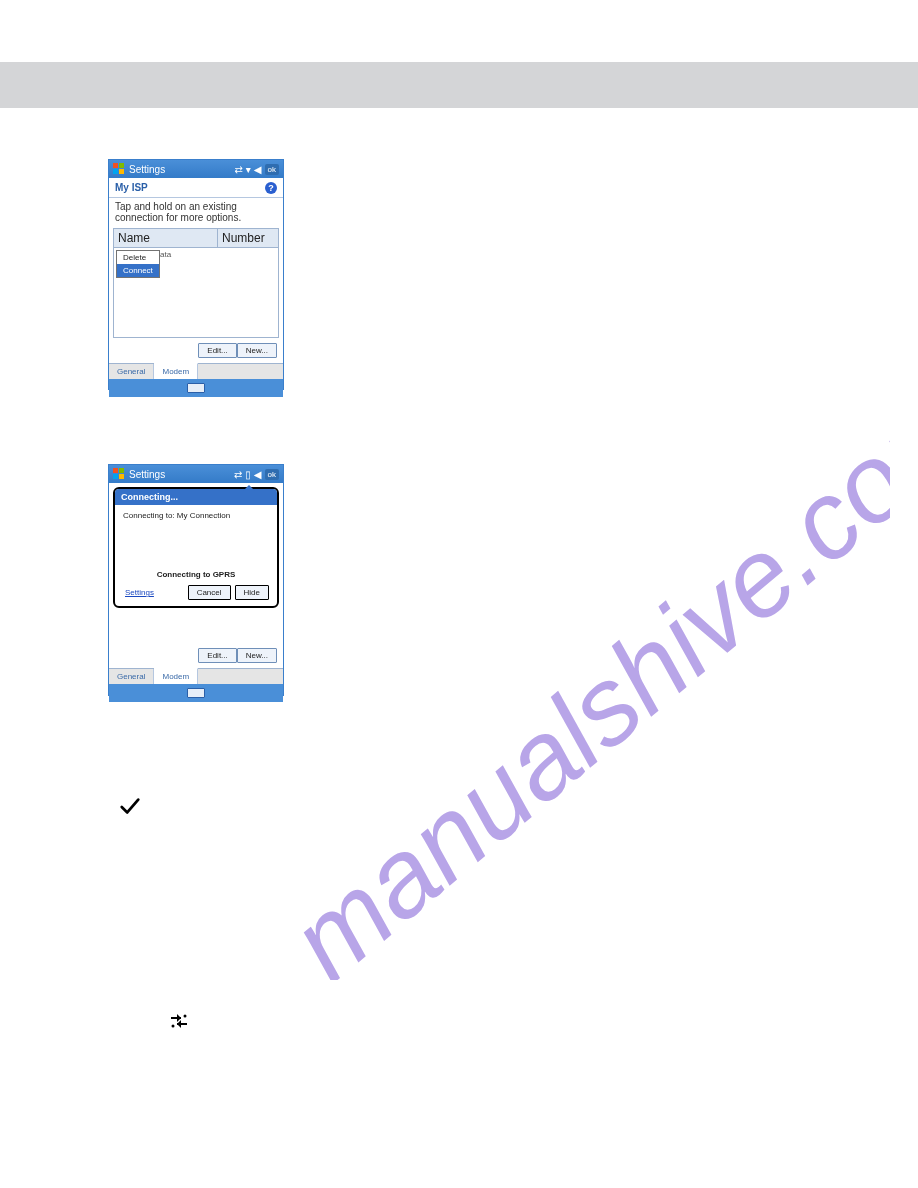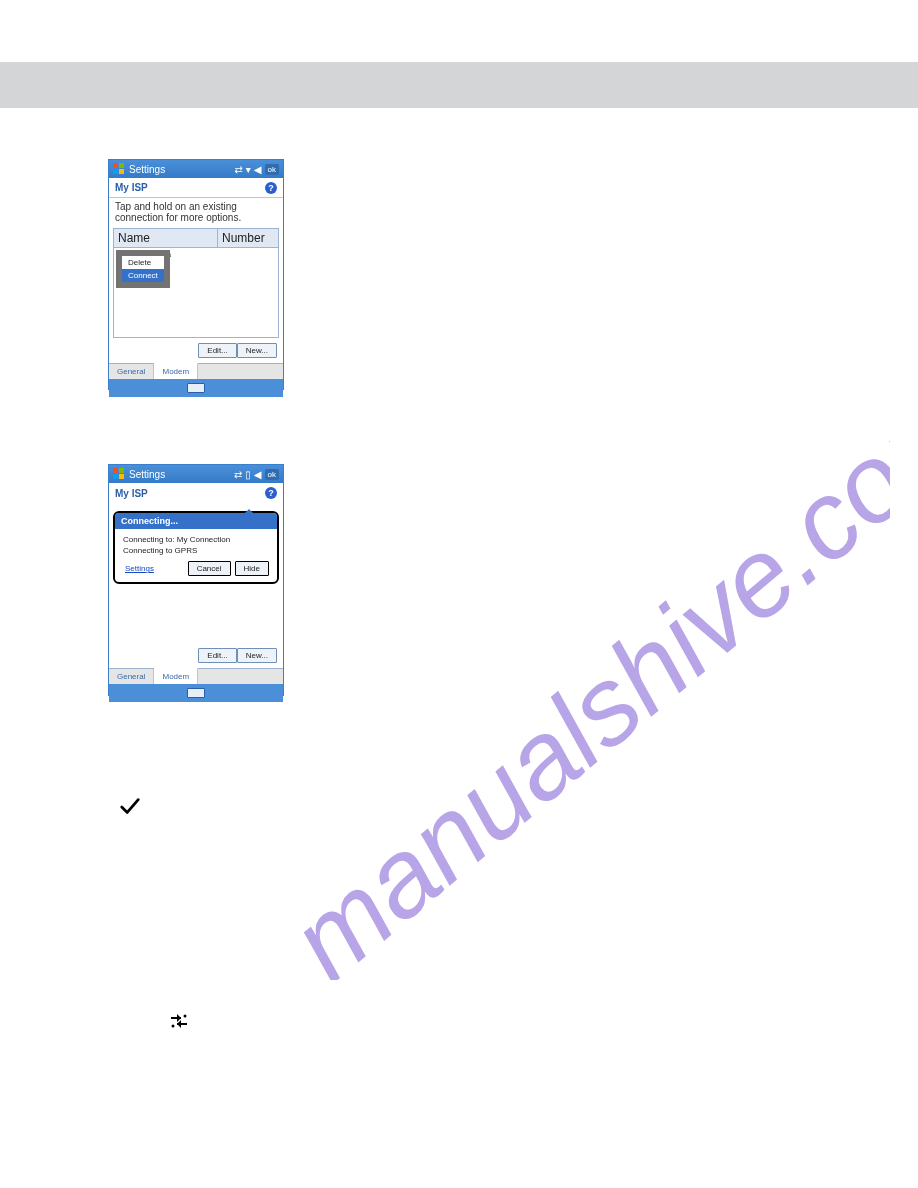--- a/index.html
+++ b/index.html
@@ -46,50 +46,50 @@
     display:flex; align-items:center; padding:0 6px;
     color:#2a5fa8; font-weight:bold; font-size:10px;
   }
   .pda-title .help { margin-left:auto; width:12px; height:12px; border-radius:50%; background:#2a5fd0; color:#fff; font-size:9px; text-align:center; line-height:12px;}
   .pda-instr { padding:3px 6px 3px 6px; font-size:10px; color:#333; }
   .tbl-head { display:flex; background:#dfe8f3; border:1px solid #9fb4d0; margin:2px 4px 0 4px; font-size:12px;}
   .tbl-head div { padding:2px 4px; }
   .tbl-head .n { flex:1; border-right:1px solid #9fb4d0;}
   .tbl-head .nu { width:60px;}
   .tbl-body { border:1px solid #9fb4d0; border-top:none; margin:0 4px; height:90px; background:#fff; position:relative;}
-  .ctx-menu { position:absolute; top:2px; left:2px; border:6px solid #737373; background:#fff; font-size:8px; width:54px;}
+  .ctx-menu { position:absolute; top:2px; left:2px; border:1px solid #737373; background:#fff; font-size:8px; width:44px;}
   .ctx-menu div { padding:2px 6px;}
   .ctx-menu .sel { background:#3571c8; color:#fff;}
   .row-text { position:absolute; top:2px; left:6px; font-size:8px; color:#555;}
   .btn-row { display:flex; justify-content:flex-end; padding:5px 6px;}
   .btn { border:1px solid #6f8fb8; background:#eef3fa; font-size:8px; padding:2px 8px; border-radius:1px;}
   .tabs { display:flex; background:#e5e5e5; border-top:1px solid #9fb4d0; font-size:8px; height:16px;}
   .tabs div { padding:3px 8px; border-right:1px solid #b5c7e0; color:#3a6aa8;}
   .tabs .act { background:#fff; border-top:1px solid #fff; margin-top:-1px;}
   .pda-bottom { height:18px; background:#4a8fd8; display:flex; align-items:center; justify-content:center;}
   .kbd { width:18px; height:10px; background:#e6eef8; border:1px solid #2a5fa8; border-radius:1px;}
   
   
   .popup {
-    position:absolute; top:28px; left:4px; right:4px;
+    position:absolute; top:4px; left:4px; right:4px;
     border:2px solid #000; background:#fff; border-radius:6px;
     padding:4px 4px; font-size:8px;
   }
   .popup-head {
     background:#3571c8; color:#fff; font-weight:bold;
     font-size:9px; margin:-4px -4px 4px -4px; padding:3px 6px;
     border-radius:4px 4px 0 0; position:relative;
   }
   .popup-head::after {
     content:"";
     position:absolute; right:22px; top:-10px;
     width:0; height:0; border:6px solid transparent; border-bottom-color:#3571c8;
   }
   .popup-body { padding:2px 4px;}
-  .popup-b { font-weight:normal; padding:2px 0;}
+  .popup-b { font-weight:bold; text-align:center; padding:2px 0;margin-top:48px;}
   .popup-btns { display:flex; justify-content:flex-end; gap:4px; padding-top:4px; align-items:center;}
   .popup-btns .link { color:#1a48c0; text-decoration:underline; margin-right:auto; padding-left:2px;}
   
   
   .check-icon { position:absolute; left:119px; width:22px; height:22px; }
   .check-icon svg { width:22px; height:22px;}
   
   .connectivity-icon { position:absolute; left:167px; width:24px;}
   .connectivity-icon svg { width:24px; height:20px;}
 </style>

